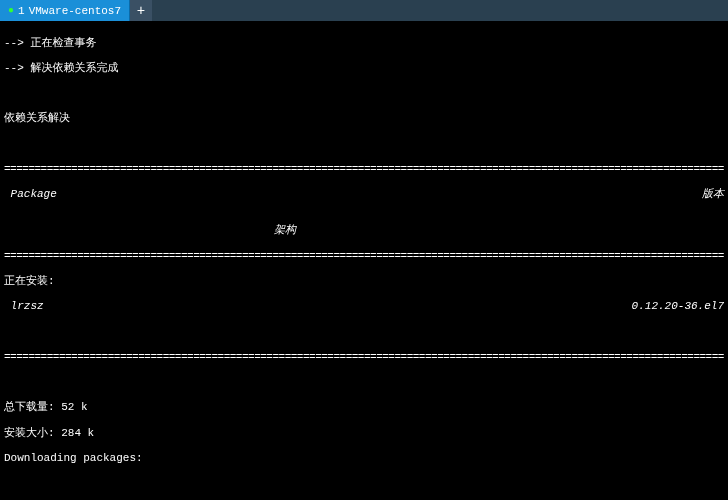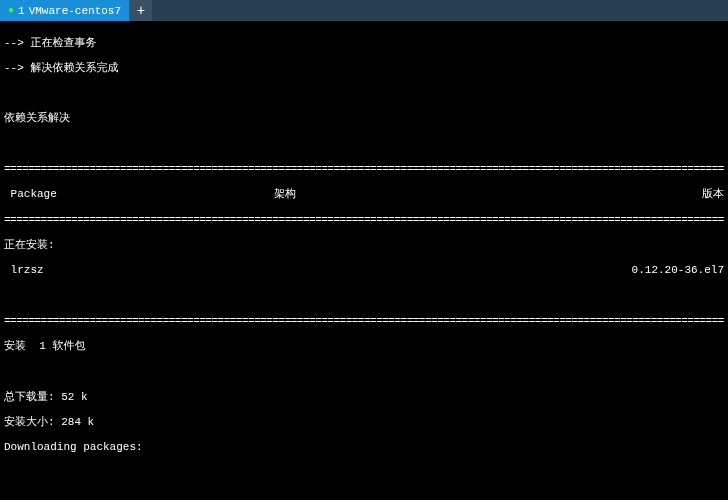--- a/index.html
+++ b/index.html
@@ -50,23 +50,24 @@
       font-size: 11px;
     }
     .hr-line {
       color: #fff;
       letter-spacing: -0.5px;
       overflow: hidden;
       white-space: nowrap;
     }
     .row-cols {
       display: flex;
+      font-style: italic;
     }
     .col1 { width: 270px; }
-    .col2 { width: 270px; }
+    .col2 { width: 270px; margin-top: 36px; }
     .col3 { flex: 1; text-align: right; }
   </style>
 </head>
 <body>
 
 <div class="tab-bar">
   <div class="tab">
     <span class="tab-dot">●</span>
     <span>1</span>
     <span>VMware-centos7</span>
@@ -89,21 +90,20 @@
   <span class="col3">版本</span>
 </div>
 <div class="hr-line">====================================================================================================================================</div>
 <div>正在安装:</div>
 <div class="row-cols">
   <span class="col1"> lrzsz</span>
   <span class="col3">0.12.20-36.el7</span>
 </div>
 <div>&nbsp;</div>
 <div class="hr-line">====================================================================================================================================</div>
-<div>安装  1 软件包</div>
 <div>&nbsp;</div>
 <div>总下载量: 52 k</div>
 <div>安装大小: 284 k</div>
 <div>Downloading packages:</div>
 
 
 
 
 
 

